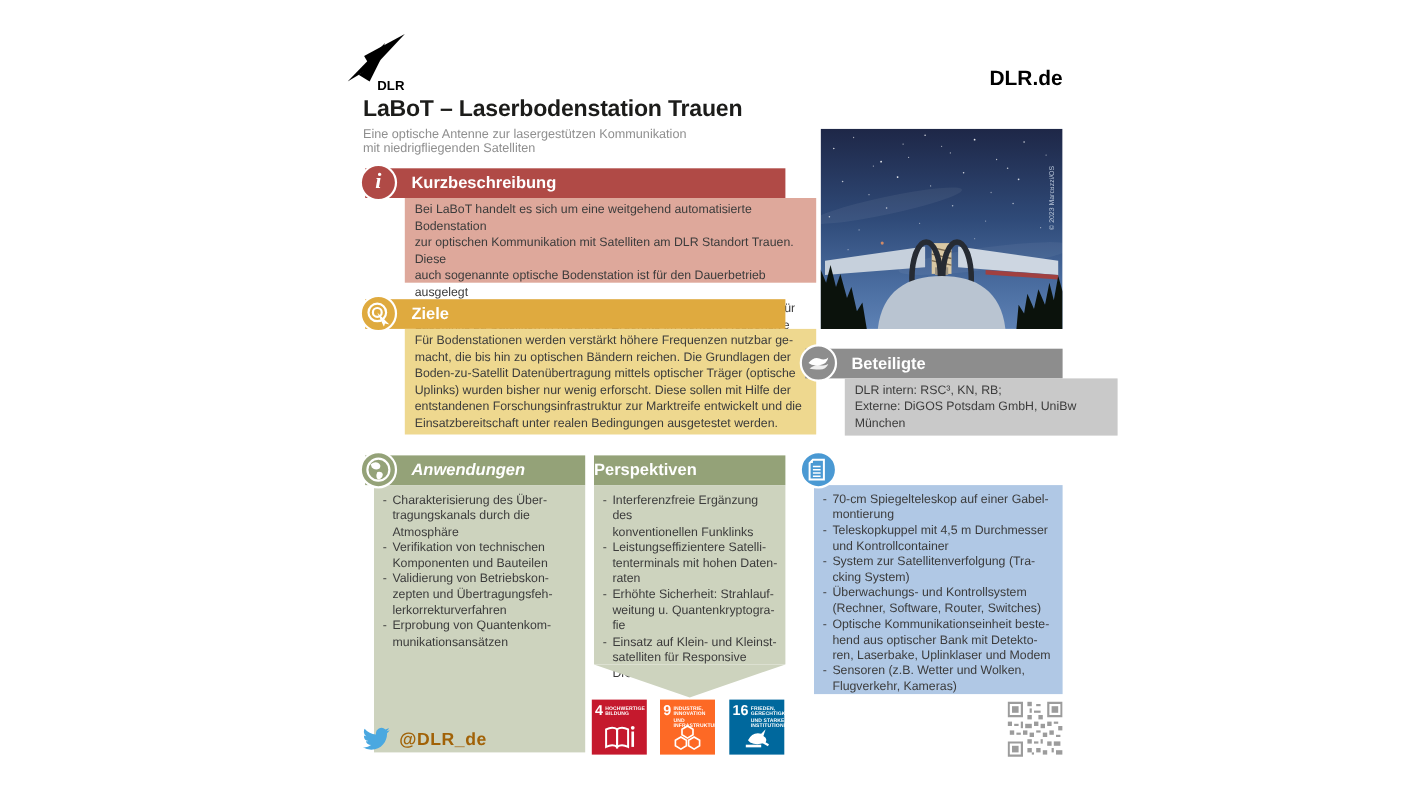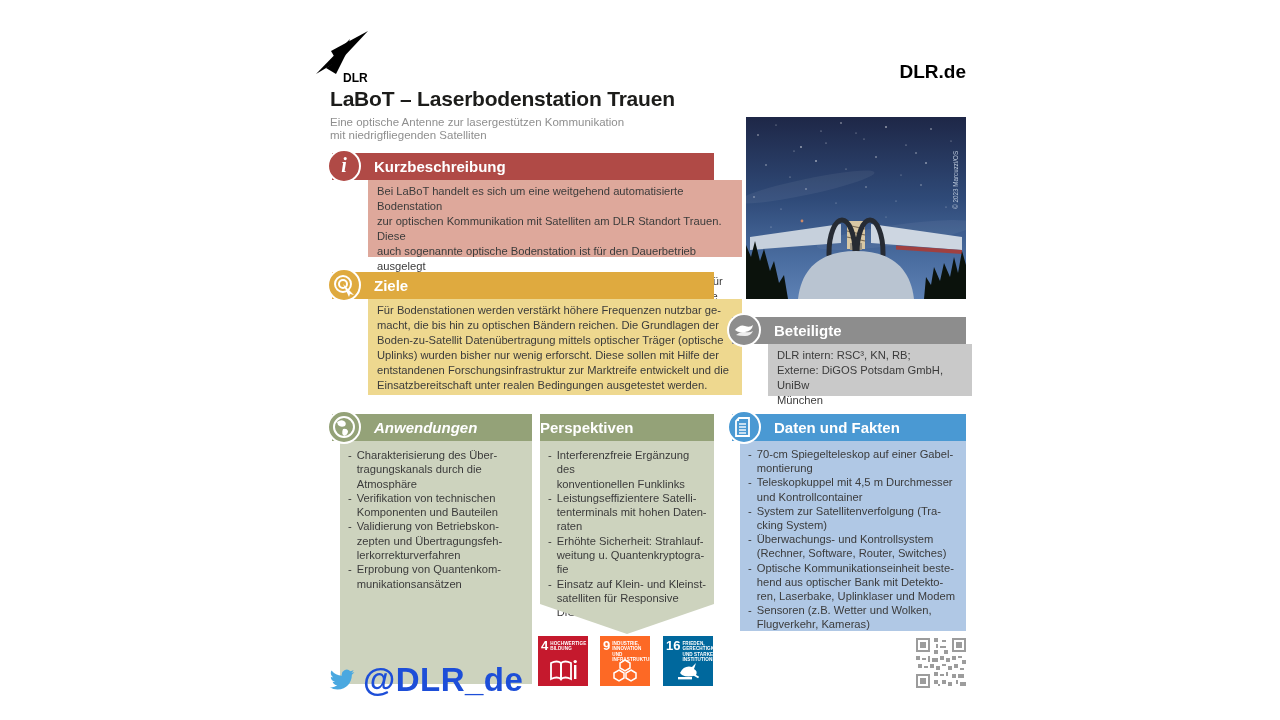--- a/index.html
+++ b/index.html
@@ -41,21 +41,21 @@
   .photo{position:absolute;left:746px;top:117px;width:220px;height:182px;}
   
   .sdg{position:absolute;top:636px;width:50px;height:50px;color:#fff;box-sizing:border-box;}
   .sdg-head{display:flex;padding:3px 2px 0 3px;}
   .sdg-num{font-size:13px;font-weight:bold;line-height:13px;}
   .sdg-label{font-size:4.6px;line-height:5.3px;font-weight:bold;white-space:pre-line;
              margin-left:2px;margin-top:2px;letter-spacing:0.1px;}
   .sdg-icon{position:absolute;left:0;right:0;bottom:3px;display:flex;justify-content:center;}
   
   .twitter{position:absolute;left:328px;top:661px;display:flex;align-items:center;}
-  .twitter-handle{font-size:33px;font-weight:bold;color:#1d4ed8;margin-left:8px;letter-spacing:0.5px;}
+  .twitter-handle{font-size:16px;font-weight:bold;color:#a16207;margin-left:8px;letter-spacing:0.5px;}
   .qr{position:absolute;left:916px;top:637px;}
 </style>
 </head>
 <body>
 
 <div class="page">
 
   <svg class="dlr-logo" width="56" height="56" viewBox="0 0 56 56">
     <g fill="#000">
       <polygon points="0,44 34,9 27,28"></polygon>
@@ -228,27 +228,24 @@
 
   <div class="bar with-icon c-gray-h" style="left:732px;top:317px;width:234px;">
     <span>Beteiligte</span>
   </div>
   <div class="icon-circle c-gray-h" style="left:727px;top:313px;">
     <svg width="24" height="24" viewBox="0 0 24 24">
       <path d="M3,12 q5,-6 10,-4 q5,2 8,-1 q-1,6 -8,7 q-7,1 -10,-2 Z" fill="#fff"></path>
       <path d="M4,17 q5,-4 9,-3 q5,1 8,-1 q-2,5 -8,5 q-6,0 -9,-1 Z" fill="#fff" opacity="0.85"></path>
     </svg>
   </div>
-  <div class="body-box c-gray-b" style="left:740px;top:344px;width:204px;height:52px;">DLR intern: RSC³, KN, RB;
+  <div class="body-box c-gray-b" style="left:740px;top:344px;width:248px;height:52px;">DLR intern: RSC³, KN, RB;
 Externe: DiGOS Potsdam GmbH, UniBw
 München</div>
 
-  <div class="bar with-icon c-blue-h" style="left:732px;top:414px;width:234px;">
-    <span>Daten und Fakten</span>
-  </div>
   <div class="icon-circle c-blue-h" style="left:727px;top:410px;">
     <svg width="22" height="22" viewBox="0 0 22 22">
       <path d="M6,2 L16,2 L16,20 L3,20 L3,5 Z" fill="none" stroke="#fff" stroke-width="1.8"></path>
       <path d="M6,2 L6,5 L3,5 Z" fill="#fff"></path>
       <g stroke="#fff" stroke-width="1.4">
         <line x1="6" y1="8" x2="13" y2="8"></line>
         <line x1="6" y1="11" x2="13" y2="11"></line>
         <line x1="6" y1="14" x2="13" y2="14"></line>
         <line x1="6" y1="17" x2="13" y2="17"></line>
       </g>

